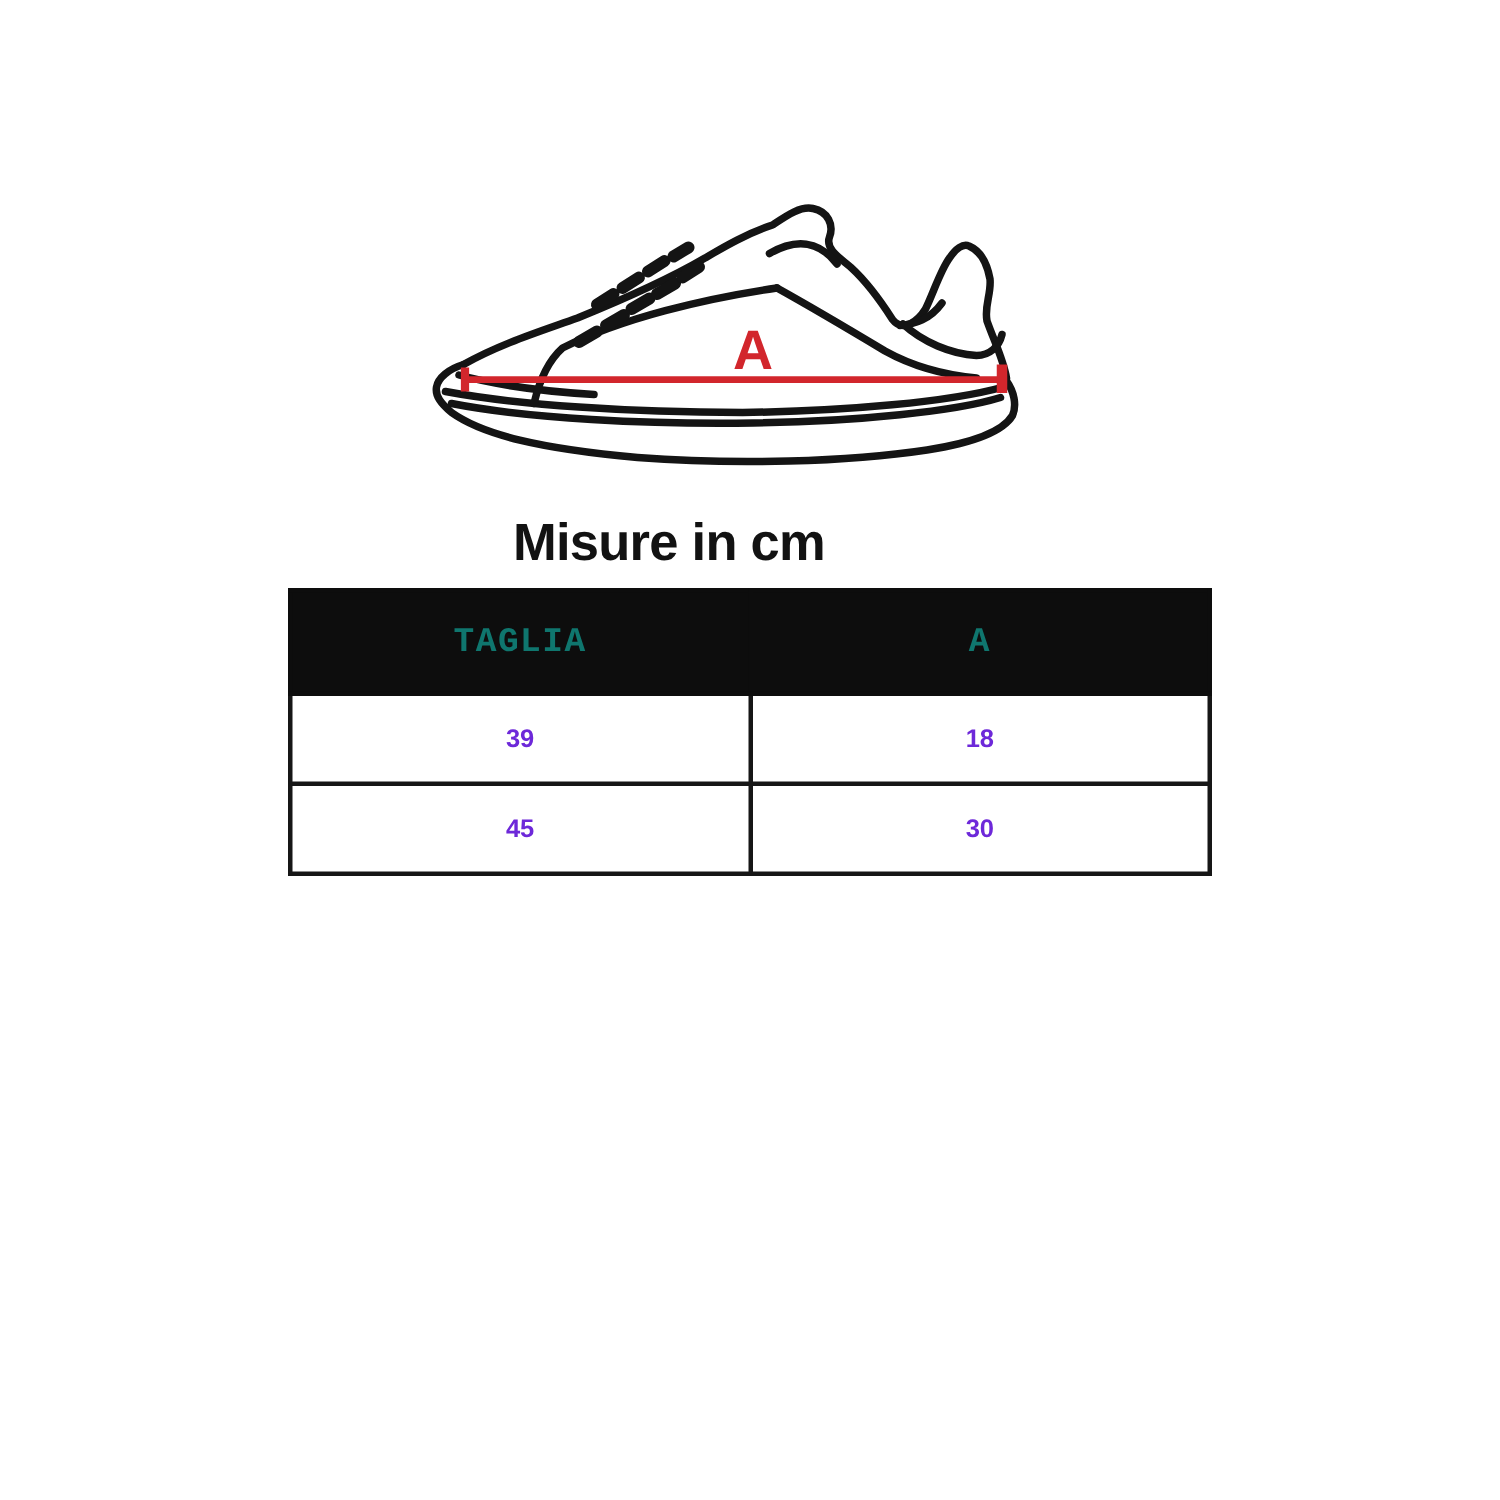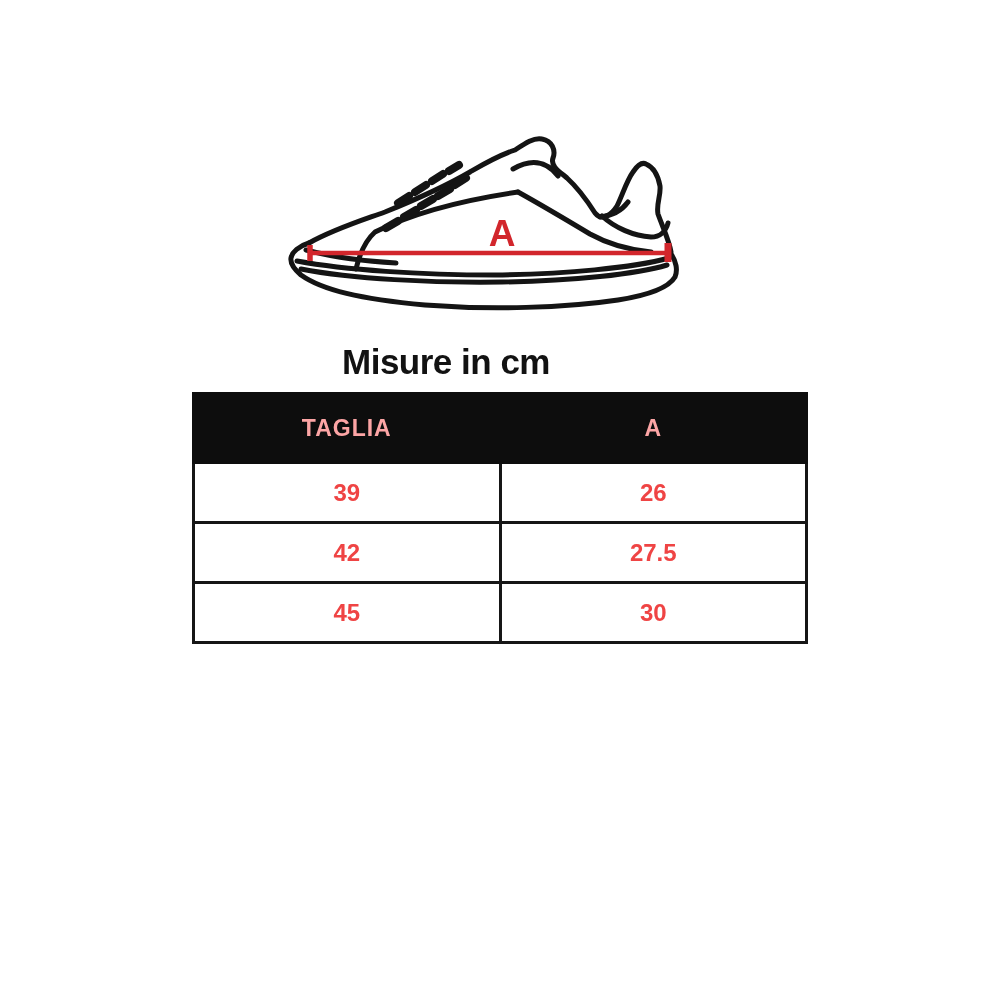--- a/index.html
+++ b/index.html
@@ -42,32 +42,33 @@
     table-layout: fixed;
   }
   .size-table th, .size-table td {
     border: 3px solid #161616;
     text-align: center;
     vertical-align: middle;
     width: 50%;
   }
   .size-table thead th {
     background: #0d0d0d;
-    color: #fca5a5;
+    color: #0f766e;
     height: 64px;
     font-size: 23px;
     font-weight: 800;
     letter-spacing: 1px;
     border-color: #0d0d0d;
+    font-family: Liberation Mono, monospace;
   }
   .size-table tbody td {
     height: 55px;
-    font-size: 24px;
+    font-size: 17px;
     font-weight: 700;
-    color: #ef4444;
+    color: #6d28d9;
     background: #ffffff;
   }
   .shoe-svg { width: 100%; height: 100%; }
   .shoe-svg .ln {
     fill: none;
     stroke: #141414;
     stroke-width: 5;
     stroke-linecap: round;
     stroke-linejoin: round;
   }
@@ -168,25 +169,21 @@
   <table class="size-table">
     <thead>
       <tr>
         <th>TAGLIA</th>
         <th>A</th>
       </tr>
     </thead>
     <tbody>
       <tr>
         <td>39</td>
-        <td>26</td>
-      </tr>
-      <tr>
-        <td>42</td>
-        <td>27.5</td>
+        <td>18</td>
       </tr>
       <tr>
         <td>45</td>
         <td>30</td>
       </tr>
     </tbody>
   </table>
 
 </div>
 

